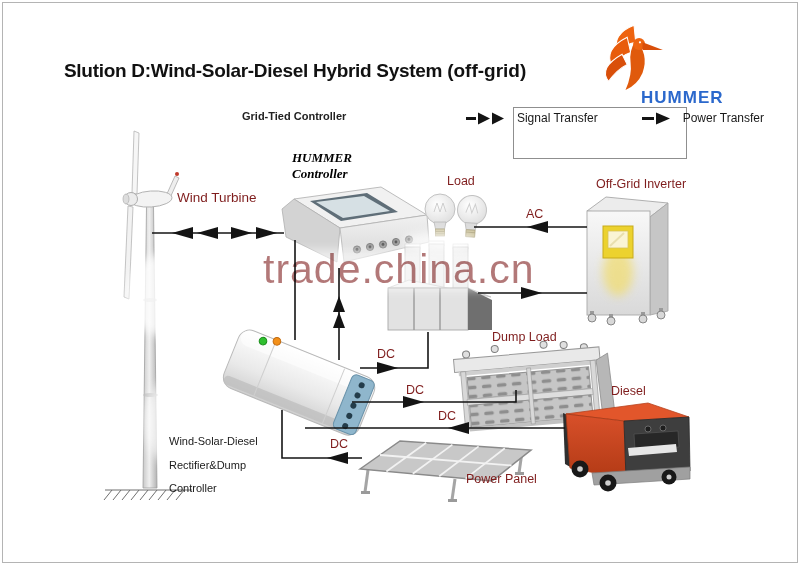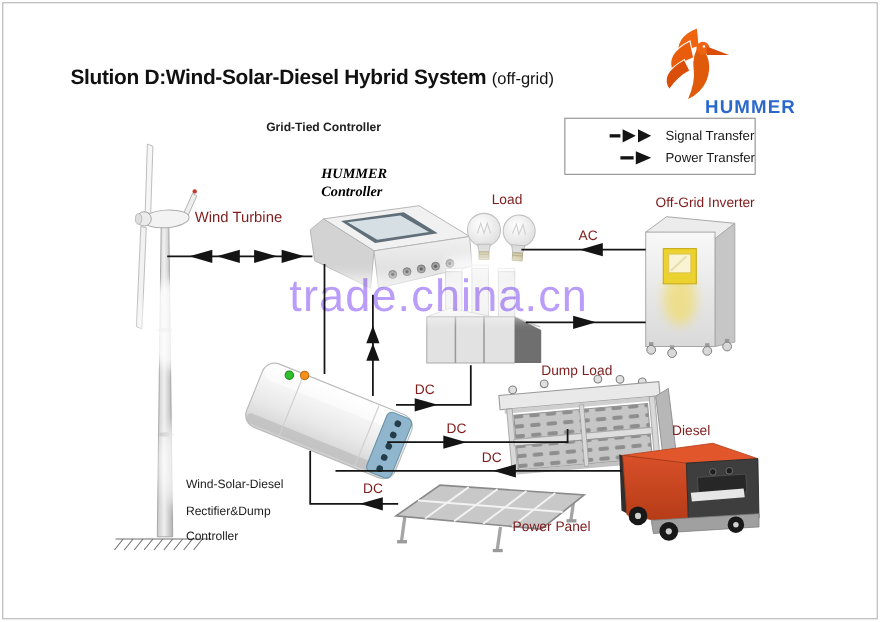--- a/index.html
+++ b/index.html
@@ -2,33 +2,33 @@
 <html><head>
 <meta charset="utf-8">
 <style>
   html,body{margin:0;padding:0;background:#fff;}
   .stage{position:relative;width:800px;height:565px;background:#ffffff;overflow:hidden;
          font-family:"Liberation Sans",sans-serif;color:#1c1c1c;}
   .frame{position:absolute;inset:2px;border:1px solid #b4b4b4;pointer-events:none;}
   .abs{position:absolute;white-space:nowrap;}
   .title{left:64px;top:60px;font-weight:700;color:#111;}
   .title-main{font-size:19px;letter-spacing:-0.3px;}
-  .title-suffix{font-size:15px;margin-left:5px;font-weight:400;}
+  .title-suffix{font-size:19px;margin-left:5px;font-weight:700;}
   .subtitle{left:242px;top:110px;font-size:11px;font-weight:700;color:#222;}
   .brand-text{left:641px;top:88px;font-size:17px;font-weight:700;color:#2b68cc;letter-spacing:1px;}
   .legend-box{left:513px;top:107px;width:174px;height:52px;border:1px solid #8f8f8f;
-              display:flex;flex-direction:column;justify-content:center;gap:4px;padding:2px 12px;box-sizing:border-box;}
+              display:flex;flex-direction:row;justify-content:center;gap:4px;padding:2px 12px;box-sizing:border-box;}
   .legend-row{display:flex;align-items:center;height:16px;}
   .legend-glyph{width:46px;display:flex;justify-content:flex-end;margin-left:28px;}
   .legend-label{font-size:12px;margin-left:7px;color:#181818;}
   .lbl{font-size:12.5px;color:#7f1d1d;}
   .lbl-sm{font-size:11px;color:#1b1b1b;margin-top:44px;}
   .ctrl-lbl{left:292px;top:150px;font-family:"Liberation Serif",serif;font-style:italic;
             font-weight:700;font-size:13px;line-height:16px;color:#000;white-space:nowrap;}
-  .watermark{left:263px;top:246px;font-size:41px;color:#8b5cf6;opacity:.6;letter-spacing:1px;
+  .watermark{left:263px;top:246px;font-size:41px;color:#7f1d1d;opacity:.6;letter-spacing:1px;
              mix-blend-mode:multiply;}
 </style>
 </head>
 <body>
 
 <div class="stage">
   <div class="frame"></div>
 
   <svg width="800" height="565" viewBox="0 0 800 565" style="position:absolute;left:0;top:0">
     <defs>

